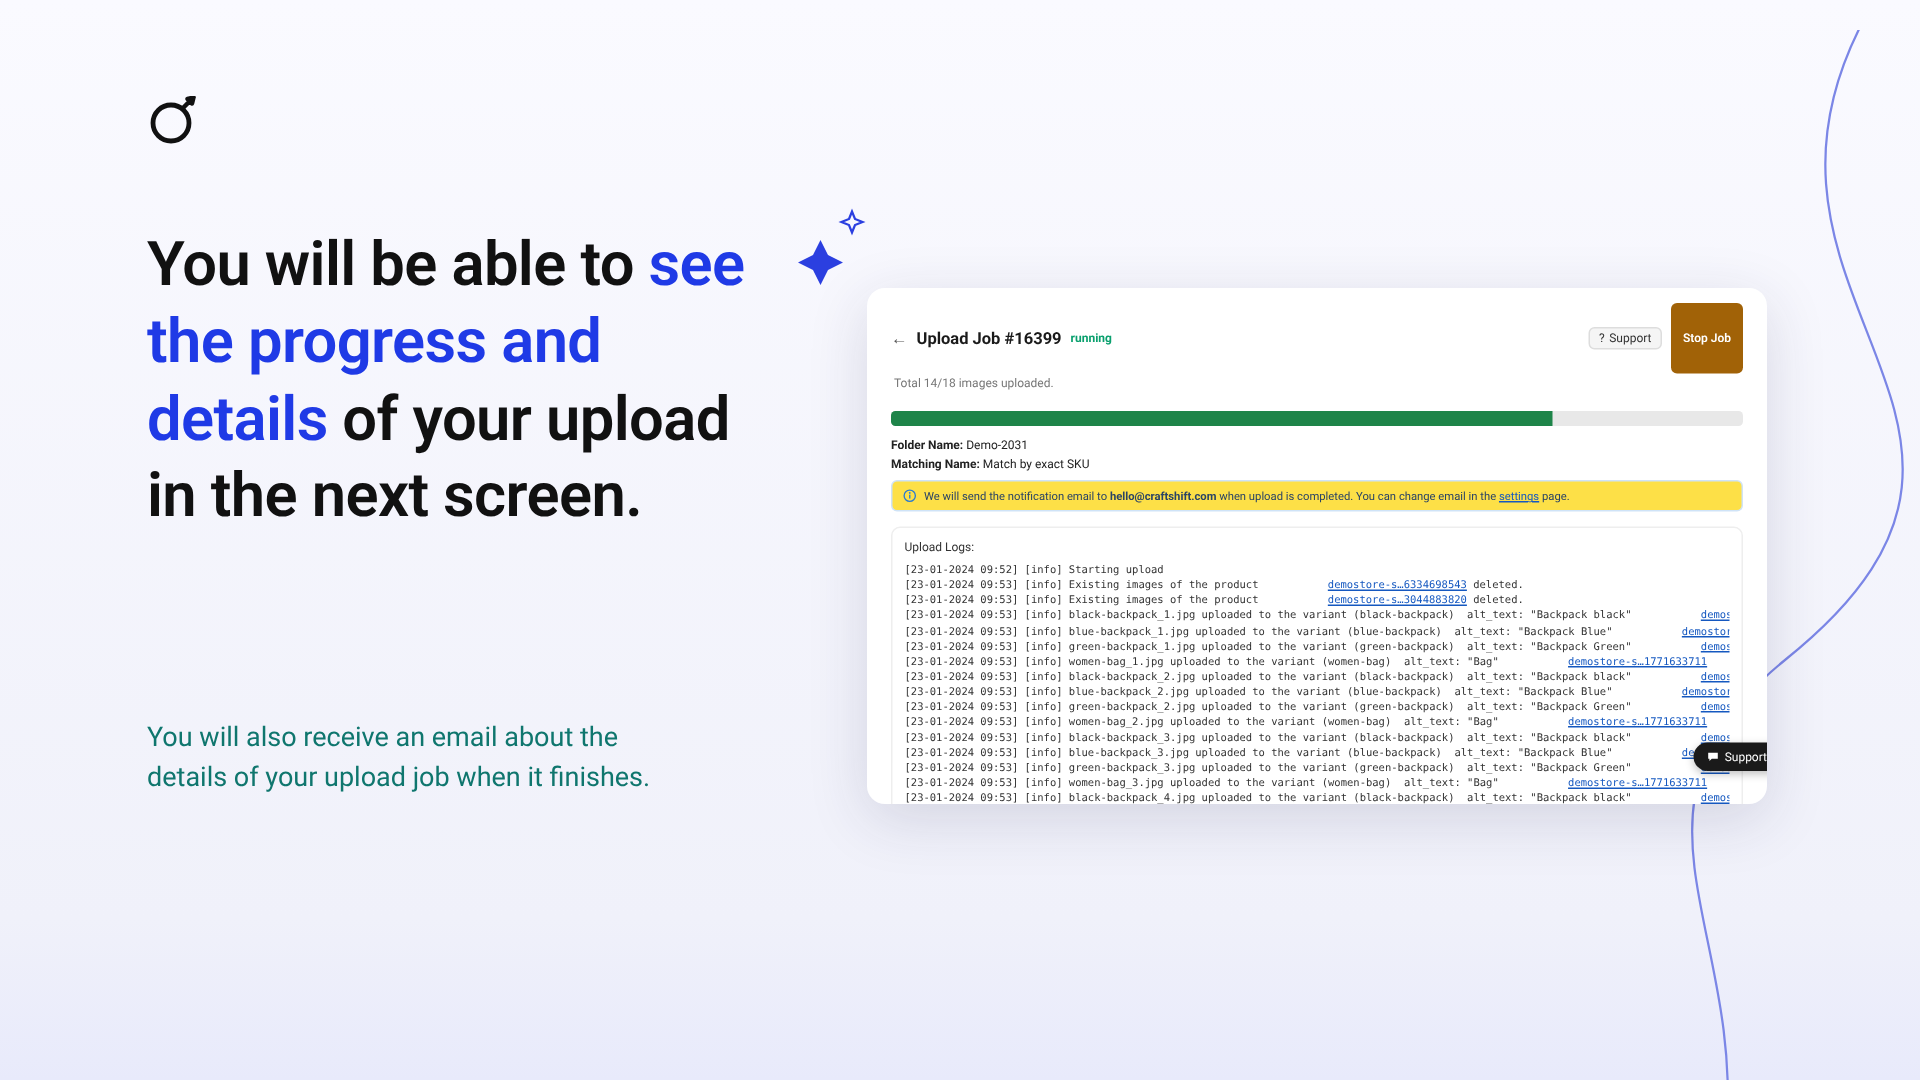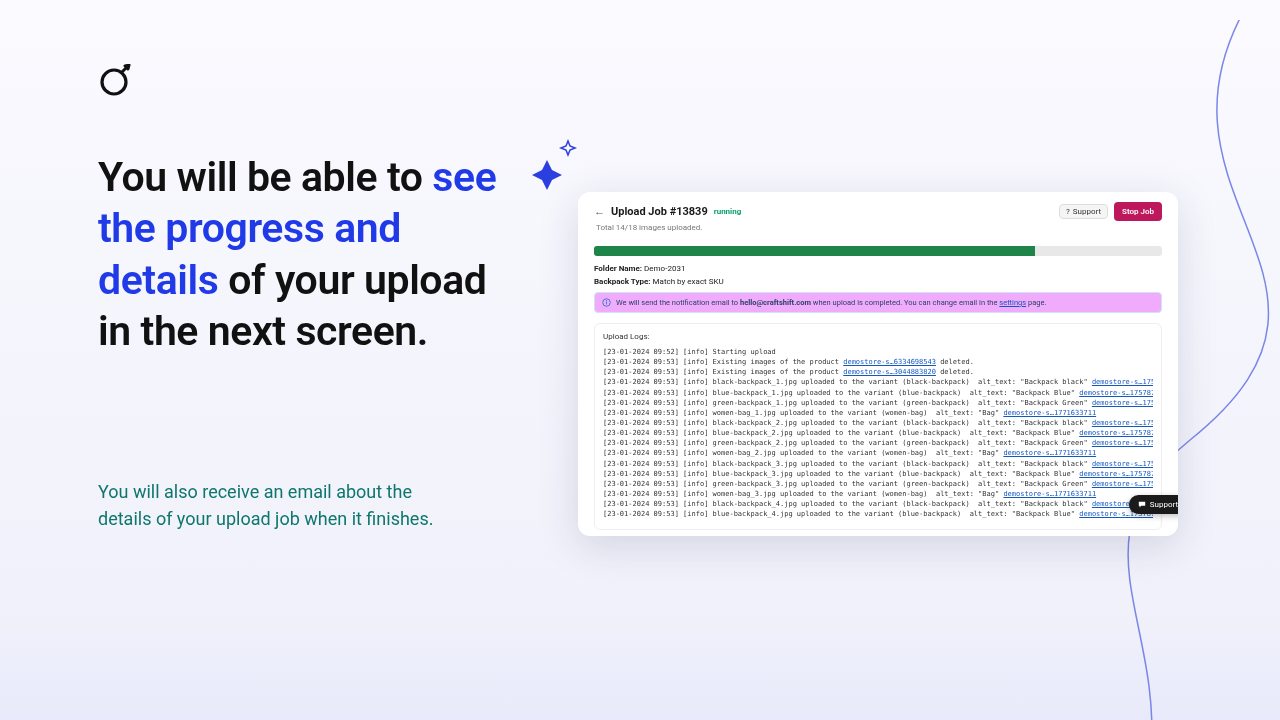--- a/index.html
+++ b/index.html
@@ -80,39 +80,39 @@
   .back-arrow { font-size: 11px; color:#555; cursor:pointer; }
   .panel-title { font-size: 11px; font-weight: 700; color:#1a1a1a; }
   .running { color:#0aa06e; font-size:8px; font-weight:700; }
   .header-actions { display:flex; gap:6px; align-items:center; }
   .btn-support {
     display:flex; align-items:center; gap:3px;
     background:#f5f5f5; border:1px solid #ddd; border-radius:4px;
     padding:2px 6px; font-size:8px; color:#333;
   }
   .btn-stop {
-    background:#be185d; color:#fff; border-radius:4px;
-    padding:5px 8px; font-size:8px; font-weight:600;
+    background:#a16207; color:#fff; border-radius:4px;
+    padding:19px 8px; font-size:8px; font-weight:600;
   }
   .subline { font-size:8px; color:#777; margin-top:2px; margin-left:2px; }
   .progress-outer {
     margin:14px 0 8px 0;
     height:10px; width:100%;
     background:#e8e8e8; border-radius:3px;
     overflow:hidden;
   }
   .progress-inner {
     height:100%; width:77.7%;
     background:#1e8449;
   }
   .meta-row { font-size:8px; margin:4px 0; color:#222; }
   .meta-row b { font-weight:700; }
   .notice {
     margin-top:6px;
-    border:1px solid #cfe3f7; background:#f0abfc;
+    border:1px solid #cfe3f7; background:#fde047;
     border-radius:4px; padding:5px 7px;
     font-size:7.5px; color:#2a4365;
     display:flex; gap:5px; align-items:flex-start;
   }
   .notice-icon { width:9px; height:9px; flex-shrink:0; }
   .notice a { color:#1558c0; text-decoration:underline; }
   .logs-card {
     margin-top:10px;
     border:1px solid #eee; border-radius:6px;
     padding:8px 8px 0 8px;
@@ -121,21 +121,21 @@
   .logs-title { font-size:8px; font-weight:400; margin-bottom:6px; }
   .logs {
     font-family: ui-monospace, Menlo, Consolas, monospace;
     font-size:7px;
     line-height:1.45;
     color:#333;
     white-space:pre;
     height:182px;
     overflow:hidden;
   }
-  .logs .lk { color:#1558c0; text-decoration:underline; }
+  .logs .lk { color:#1558c0; text-decoration:underline;margin-left:42px; }
   .float-support {
     position:absolute;
     right:-10px;
     bottom:22px;
     background:#1a1a1a;
     color:#fff;
     border-radius:14px 0 0 14px;
     padding:5px 10px 5px 9px;
     font-size:8px;
     display:flex;
@@ -166,42 +166,42 @@
   <span>You will be able to </span><span class="accent">see the progress and details</span><span> of your upload in the next screen.</span>
 </div>
 
 <div class="subtext">You will also receive an email about the details of your upload job when it finishes.</div>
 
 <div class="panel">
   <div class="panel-inner">
     <div class="panel-header">
       <div class="panel-title-row">
         <span class="back-arrow">←</span>
-        <span class="panel-title">Upload Job #13839</span>
+        <span class="panel-title">Upload Job #16399</span>
         <span class="running">running</span>
       </div>
       <div class="header-actions">
         <div class="btn-support">
           <span>?</span>
           <span>Support</span>
         </div>
         <div class="btn-stop">Stop Job</div>
       </div>
     </div>
     <div class="subline">Total 14/18 images uploaded.</div>
 
     <div class="progress-outer">
       <div class="progress-inner" style="width: 77.7%;"></div>
     </div>
 
     <div class="meta-row">
       <b>Folder Name:</b> <span>Demo-2031</span>
     </div>
     <div class="meta-row">
-      <b>Backpack Type:</b> <span>Match by exact SKU</span>
+      <b>Matching Name:</b> <span>Match by exact SKU</span>
     </div>
 
     <div class="notice">
       <svg class="notice-icon" viewBox="0 0 12 12">
           <circle cx="6" cy="6" r="5" fill="none" stroke="#2a7bd1" stroke-width="1.2"></circle>
           <rect x="5.4" y="5" width="1.2" height="3.5" fill="#2a7bd1"></rect>
           <circle cx="6" cy="3.5" r="0.8" fill="#2a7bd1"></circle>
         </svg>
       <div>
         <span>We will send the notification email to </span><b>hello@craftshift.com</b><span> when upload is completed. You can change email in the </span><a>settings</a><span> page.</span>

